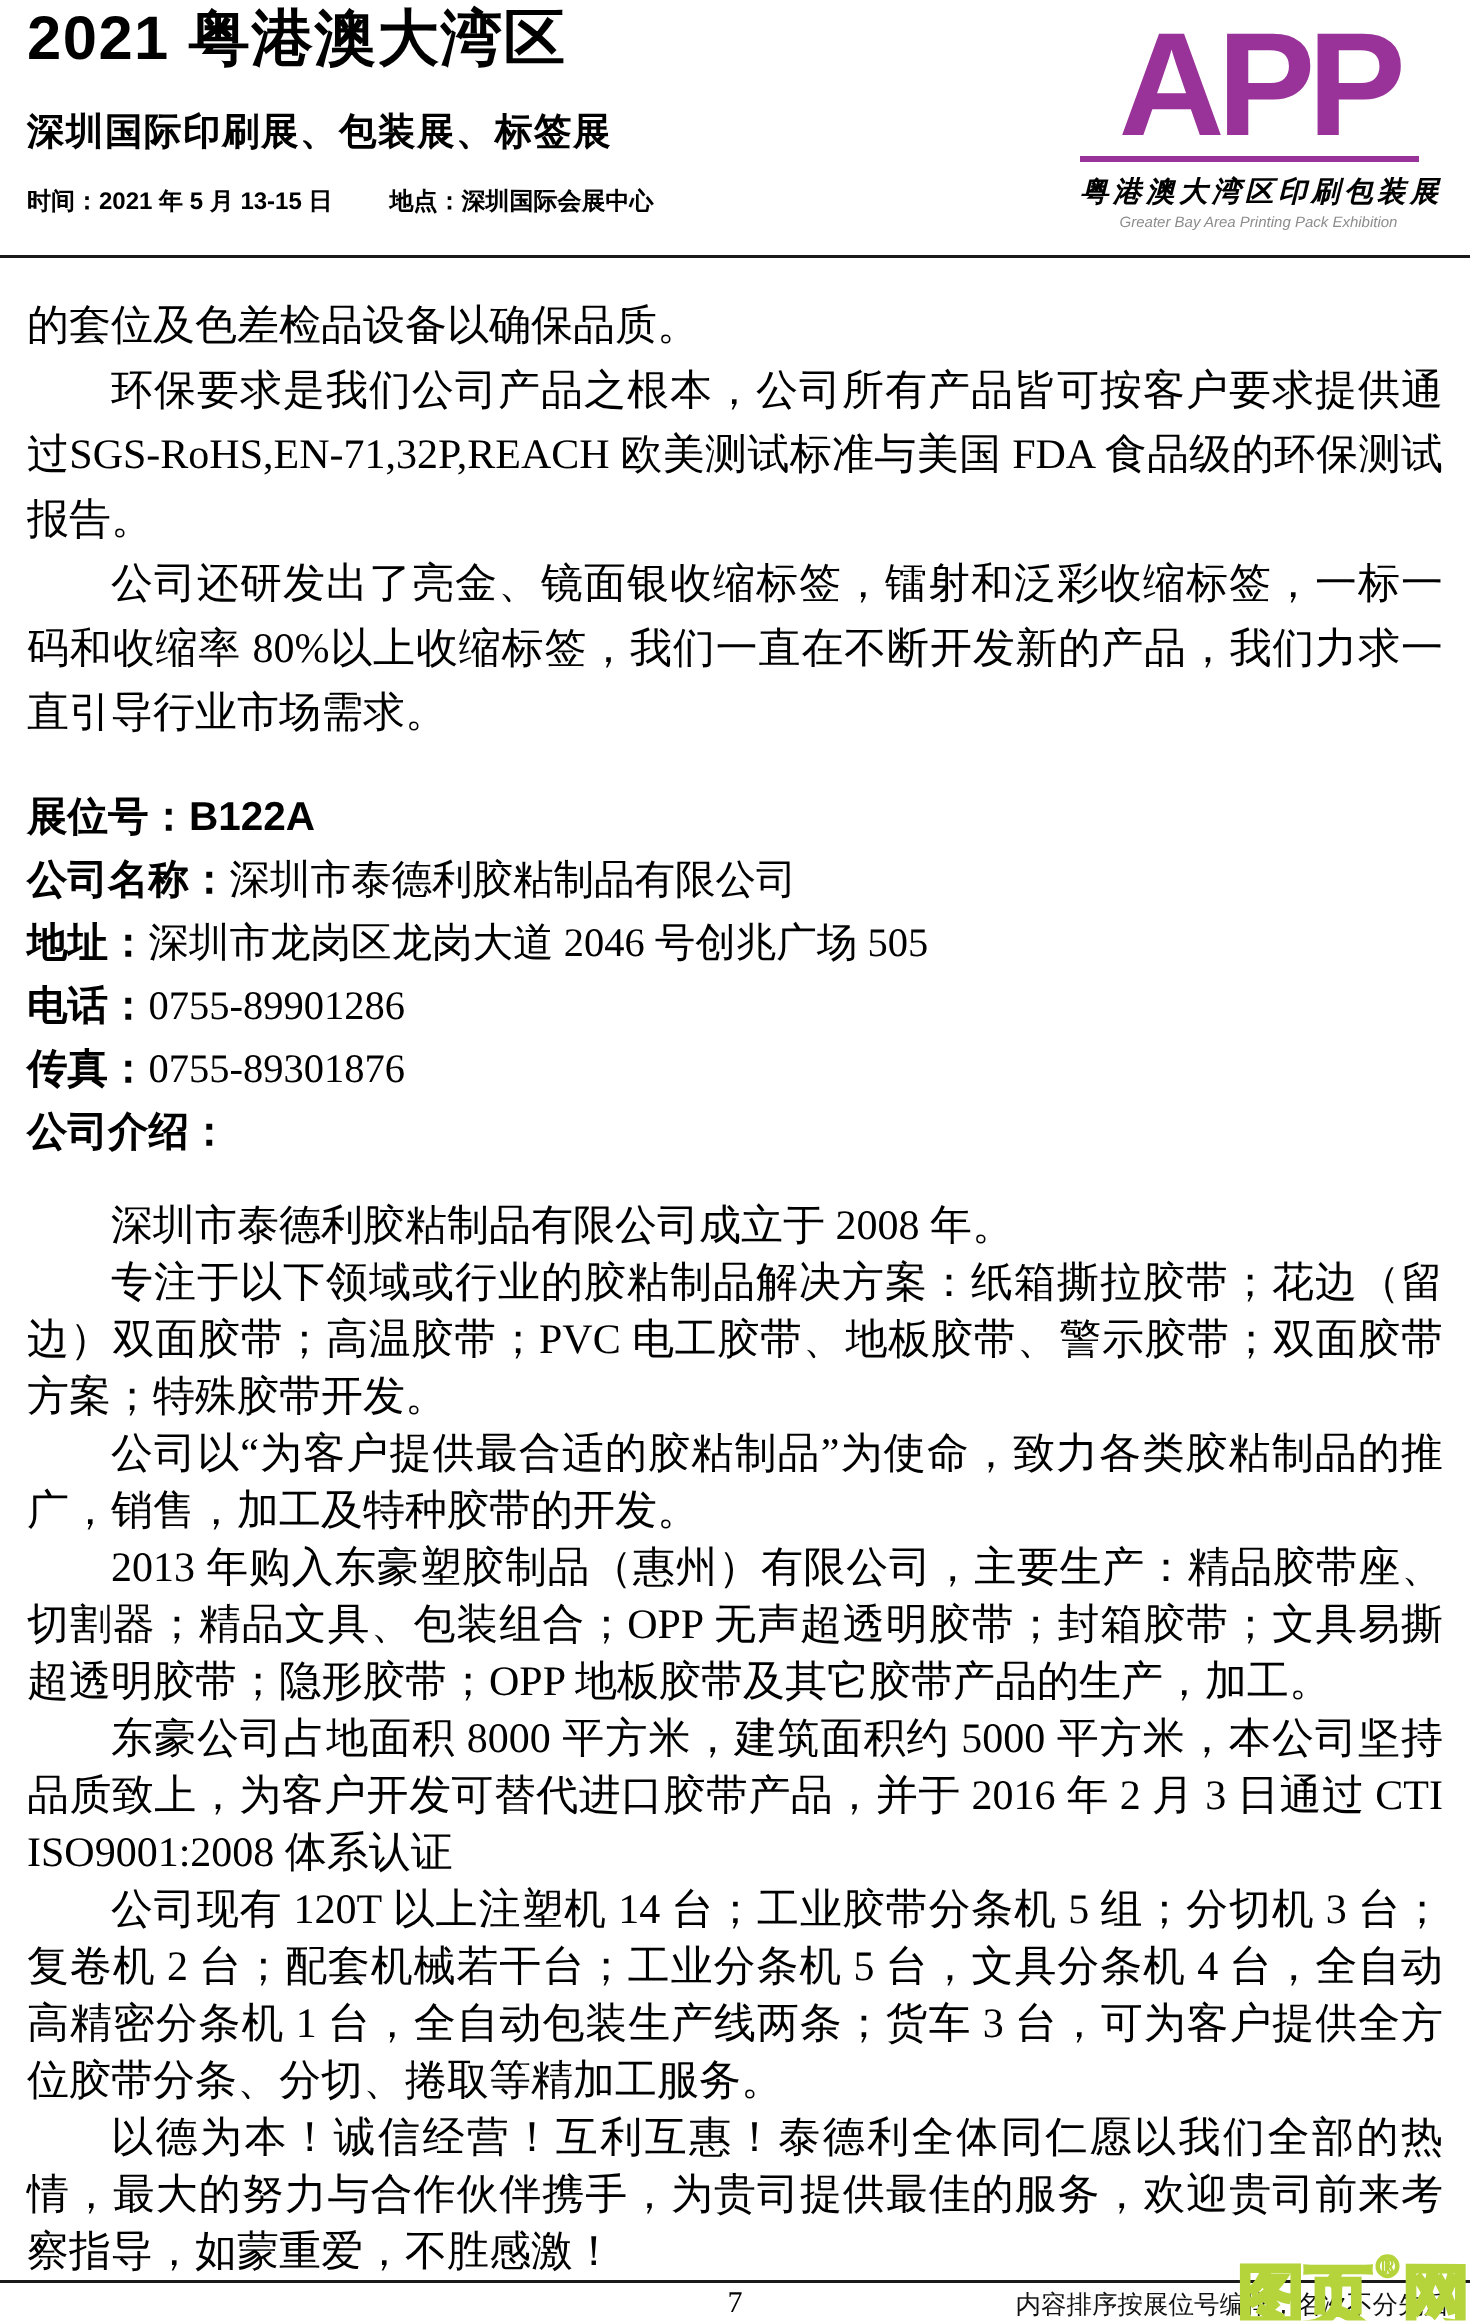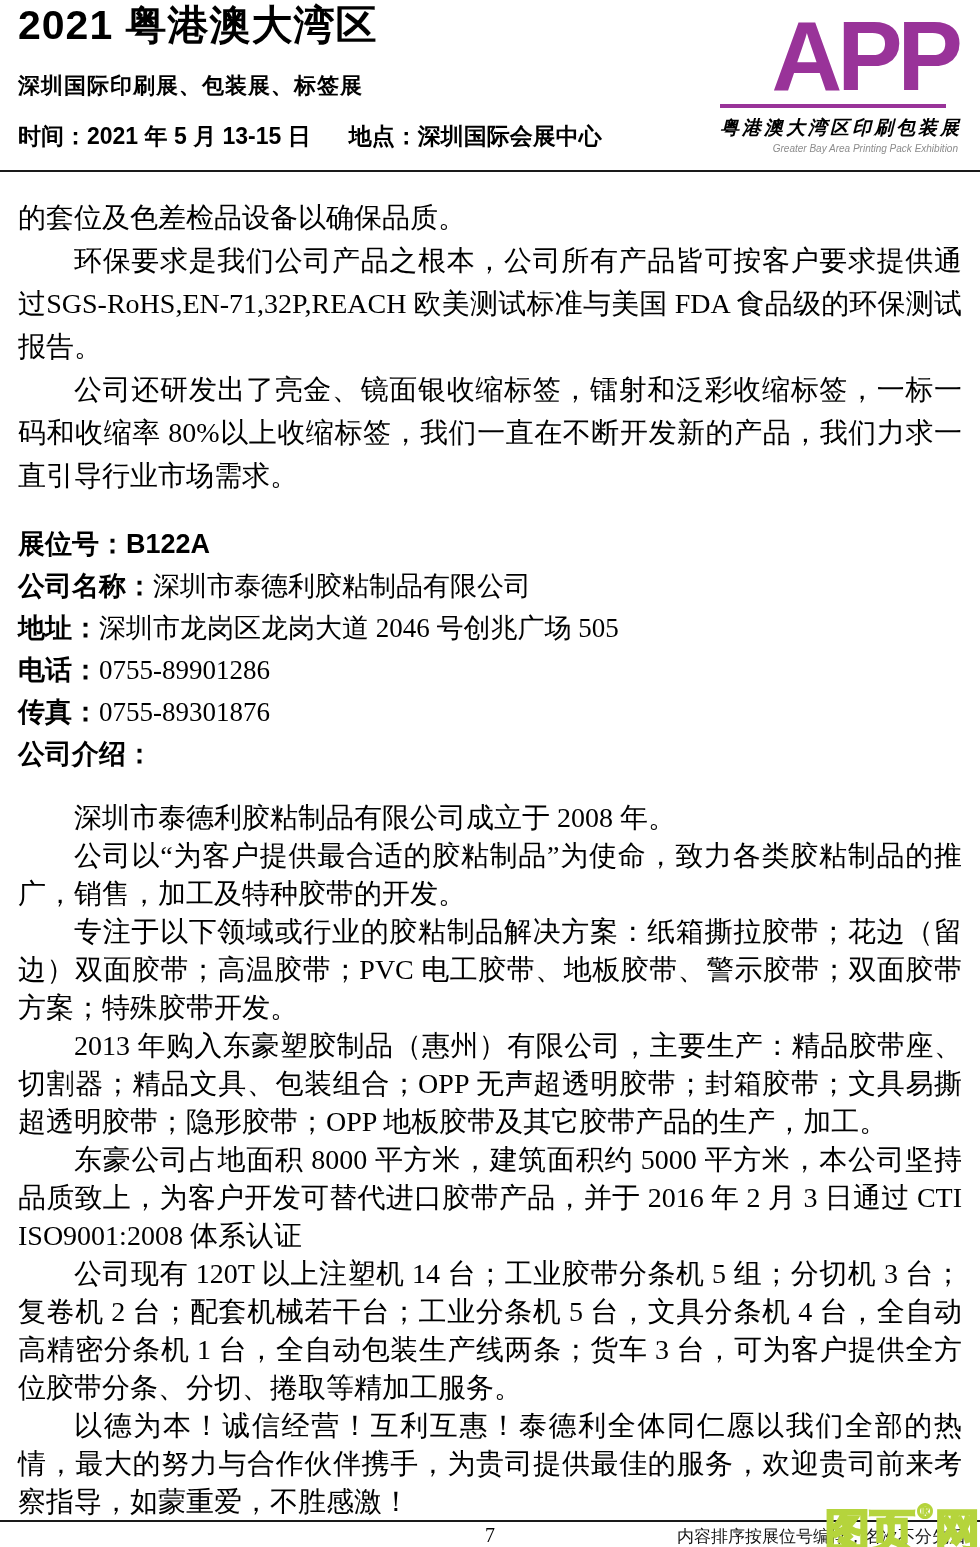--- a/index.html
+++ b/index.html
@@ -20,31 +20,31 @@
     height: 172px;
     border-bottom: 2px solid #1a1a1a;
     font-family: "Liberation Sans", sans-serif;
   }
   .title {
     font-size: 41px; font-weight: bold; letter-spacing: 1px;
     line-height: 1.05; color: #000;
   }
   .subtitle {
     margin-top: 24px;
-    font-size: 22px; font-weight: bold; letter-spacing: 1px; color: #000;
+    font-size: 25px; font-weight: bold; letter-spacing: 1px; color: #000;
   }
   .info-line {
     margin-top: 20px;
-    font-size: 23px; font-weight: bold; color: #000;
+    font-size: 16px; font-weight: bold; color: #000;
   }
   .info-venue { margin-left: 38px; }
 
   .logo {
     position: absolute; top: 8px; right: 22px; width: 238px;
-    text-align: right; color: #993399;
+    text-align: center; color: #993399;
   }
   .logo-text {
     font-family: "Liberation Sans", sans-serif;
     font-size: 98px; font-weight: bold; line-height: 0.98;
     letter-spacing: -5px; color: #993399; display: block;
   }
   .logo-rule { border-top: 4px solid #993399; width: 226px; margin-top: 0px; }
   .logo-cn {
     display: block; margin-top: 7px;
     font-family: "DejaVu Serif", serif; font-style: italic; font-weight: bold;
@@ -144,22 +144,22 @@
       <div class="row">
         <span class="label">传真：</span><span class="value">0755-89301876</span>
       </div>
       <div class="row">
         <span class="label">公司介绍：</span>
       </div>
     </div>
 
     <div class="intro-paras">
       <p class="para indent">深圳市泰德利胶粘制品有限公司成立于 2008 年。</p>
+      <p class="para indent">专注于以下领域或行业的胶粘制品解决方案：纸箱撕拉胶带；花边（留边）双面胶带；高温胶带；PVC 电工胶带、地板胶带、警示胶带；双面胶带方案；特殊胶带开发。</p>
       <p class="para indent">公司以“为客户提供最合适的胶粘制品”为使命，致力各类胶粘制品的推广，销售，加工及特种胶带的开发。</p>
-      <p class="para indent">专注于以下领域或行业的胶粘制品解决方案：纸箱撕拉胶带；花边（留边）双面胶带；高温胶带；PVC 电工胶带、地板胶带、警示胶带；双面胶带方案；特殊胶带开发。</p>
       <p class="para indent">2013 年购入东豪塑胶制品（惠州）有限公司，主要生产：精品胶带座、切割器；精品文具、包装组合；OPP 无声超透明胶带；封箱胶带；文具易撕超透明胶带；隐形胶带；OPP 地板胶带及其它胶带产品的生产，加工。</p>
       <p class="para indent">东豪公司占地面积 8000 平方米，建筑面积约 5000 平方米，本公司坚持品质致上，为客户开发可替代进口胶带产品，并于 2016 年 2 月 3 日通过 CTI ISO9001:2008 体系认证</p>
       <p class="para indent">公司现有 120T 以上注塑机 14 台；工业胶带分条机 5 组；分切机 3 台；复卷机 2 台；配套机械若干台；工业分条机 5 台，文具分条机 4 台，全自动高精密分条机 1 台，全自动包装生产线两条；货车 3 台，可为客户提供全方位胶带分条、分切、捲取等精加工服务。</p>
       <p class="para indent">以德为本！诚信经营！互利互惠！泰德利全体同仁愿以我们全部的热情，最大的努力与合作伙伴携手，为贵司提供最佳的服务，欢迎贵司前来考察指导，如蒙重爱，不胜感激！</p>
     </div>
   </div>
 
   <div class="footer">
     <span class="page-number">7</span>
     <span class="footer-note">内容排序按展位号编排，名次不分先后</span>

